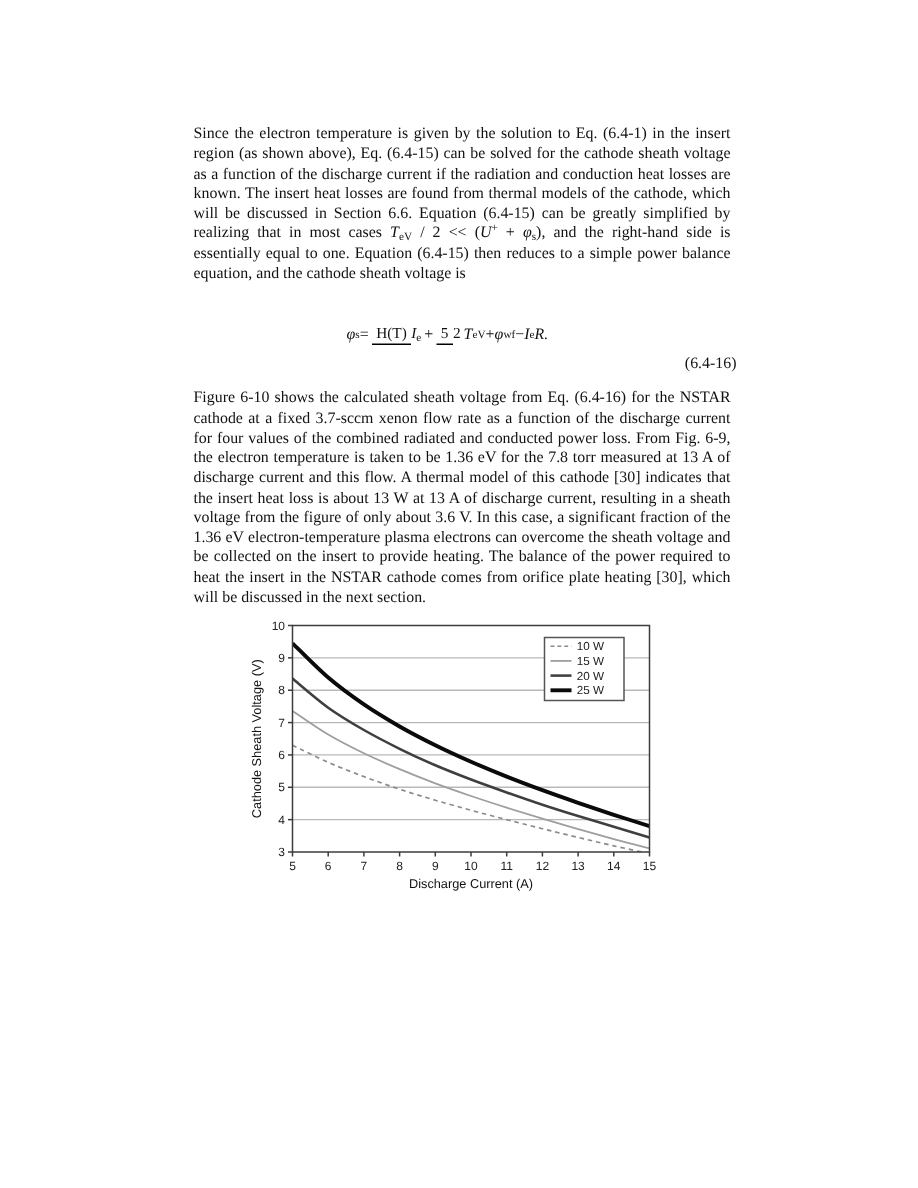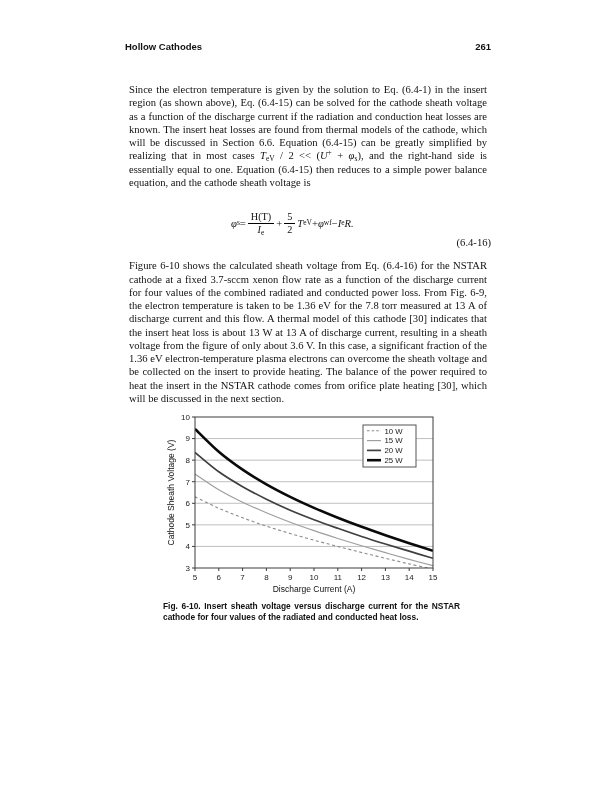--- a/index.html
+++ b/index.html
@@ -31,21 +31,21 @@
   .equation-row{
     display:flex;align-items:center;
     margin:8px 0 10px 0;
   }
   .eq{
     margin-left:106px;
     display:inline-flex;align-items:center;
     font-size:10.6px;white-space:nowrap;
   }
   .frac{
-    display:inline-flex;flex-direction:column;align-items:center;
+    display:inline-flex;flex-direction:row;align-items:center;
     vertical-align:middle;margin:0 2px;font-size:10.2px;line-height:1.18;
   }
   .frac .num{border-bottom:0.9px solid #000;padding:0 3px;display:block;text-align:center;}
   .frac .den{display:block;text-align:right;}
   .eq-number{margin-left:auto;font-size:10.6px;margin-top:39px;}
   .figure-svg{position:absolute;left:158px;top:404px;}
   .figure-caption{
     position:absolute;left:163px;top:601px;width:297px;
     font-family:"Liberation Sans",sans-serif;
     font-weight:bold;font-size:8.4px;line-height:10.8px;
@@ -53,24 +53,20 @@
   }
   .tick{font:8px "Liberation Sans",sans-serif;fill:#222;}
   .axis{font:8.5px "Liberation Sans",sans-serif;fill:#111;}
   .legend-text{font:7.8px "Liberation Sans",sans-serif;fill:#222;}
 </style>
 </head>
 <body>
 
 <div class="page">
 
-  <div class="running-head">
-    <span>Hollow Cathodes</span>
-    <span>261</span>
-  </div>
 
   <div class="body-text">
 
     <p><span>Since the electron temperature is given by the solution to Eq. (6.4-1) in the insert region (as shown above), Eq. (6.4-15) can be solved for the cathode sheath voltage as a function of the discharge current if the radiation and conduction heat losses are known. The insert heat losses are found from thermal models of the cathode, which will be discussed in Section 6.6. Equation (6.4-15) can be greatly simplified by realizing that in most cases </span><span class="imath"><i>T</i><sub>eV</sub><span> / 2 &lt;&lt; (</span><i>U</i><sup>+</sup><span> + </span><i>φ</i><sub>s</sub><span>),</span></span><span> and the right-hand side is essentially equal to one. Equation (6.4-15) then reduces to a simple power balance equation, and the cathode sheath voltage is</span></p>
 
     <div class="equation-row">
       <span class="eq">
           <i>φ</i>
           <sub>s</sub>
           <span> = </span>
@@ -165,15 +161,14 @@
         <text x="226.5" y="29.5" class="legend-text">10 W</text>
         <line x1="209" x2="223" y1="36.599999999999994" y2="36.599999999999994" stroke="#9e9e9e" stroke-width="1.2"></line>
         <text x="226.5" y="39.3" class="legend-text">15 W</text>
         <line x1="209" x2="223" y1="46.4" y2="46.4" stroke="#3f3f3f" stroke-width="1.7"></line>
         <text x="226.5" y="49.1" class="legend-text">20 W</text>
         <line x1="209" x2="223" y1="56.2" y2="56.2" stroke="#0a0a0a" stroke-width="2.6"></line>
         <text x="226.5" y="58.900000000000006" class="legend-text">25 W</text>
       </g>
     </svg>
 
-  <div class="figure-caption">Fig. 6-10. Insert sheath voltage versus discharge current for the NSTAR cathode for four values of the radiated and conducted heat loss.</div>
 
 </div>
 
 </body></html>

